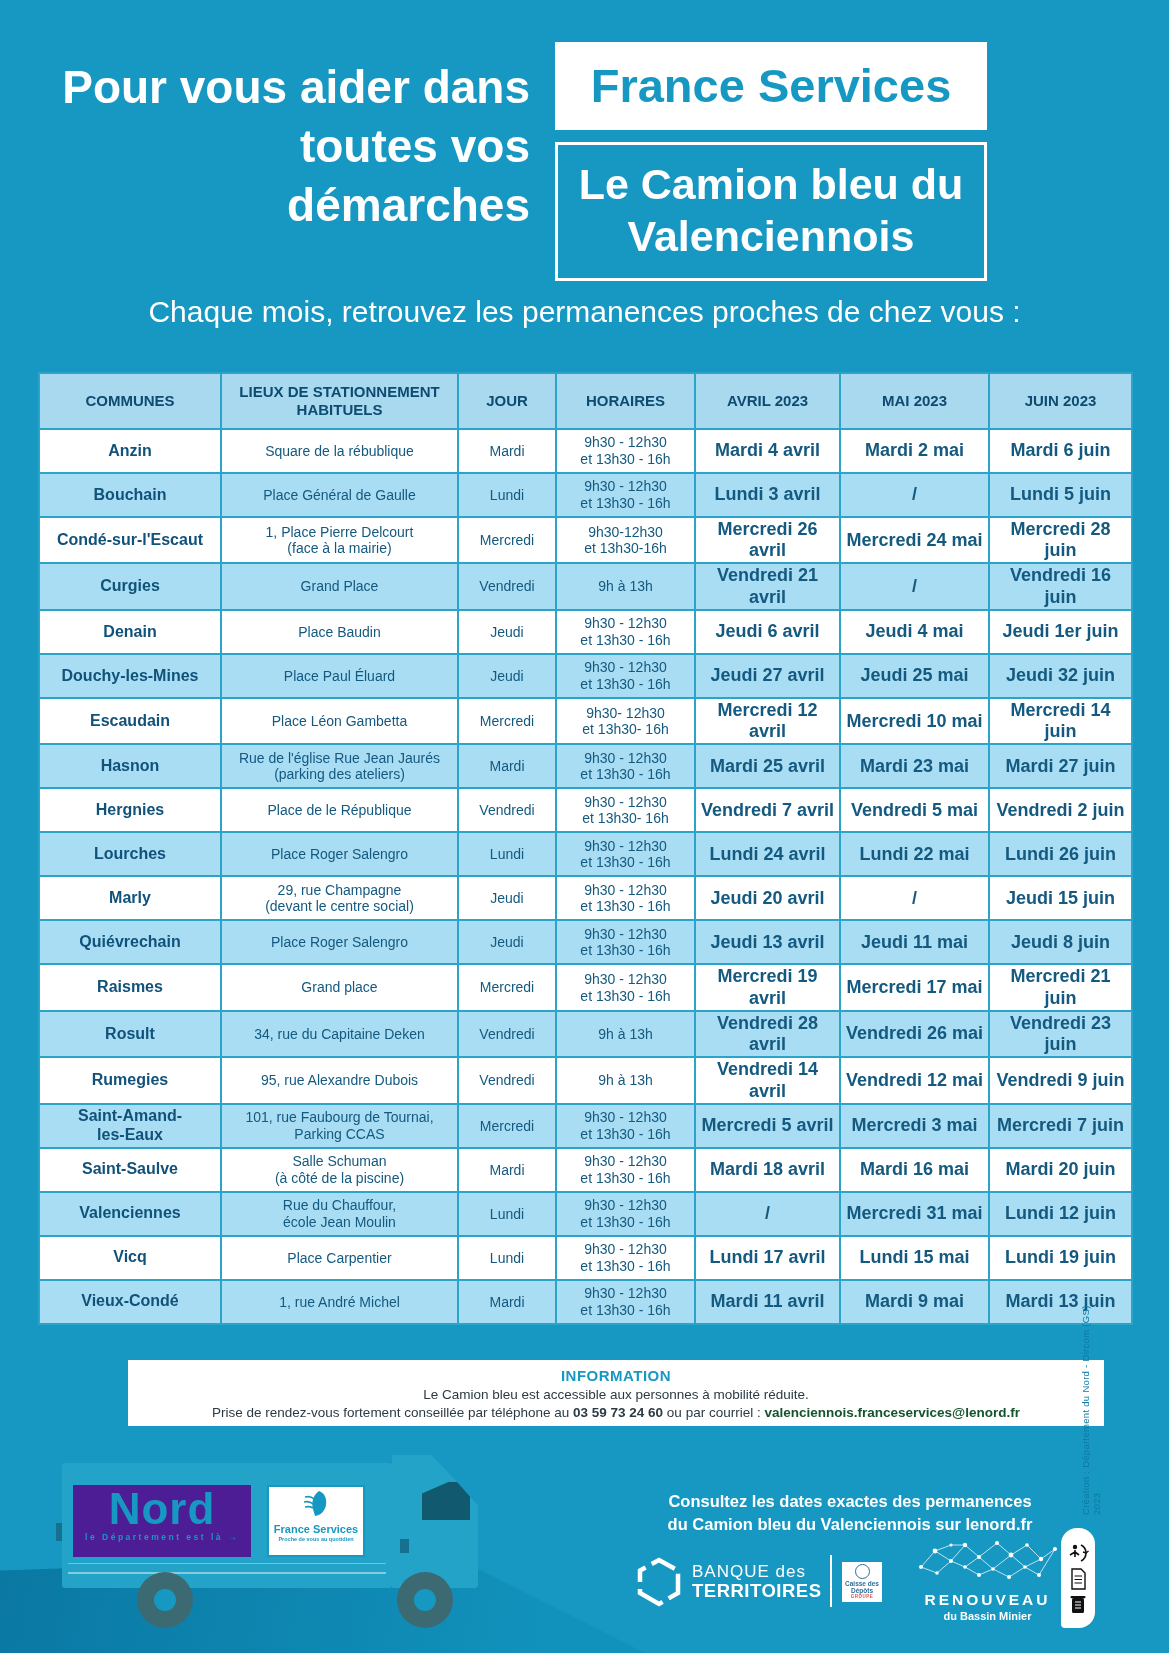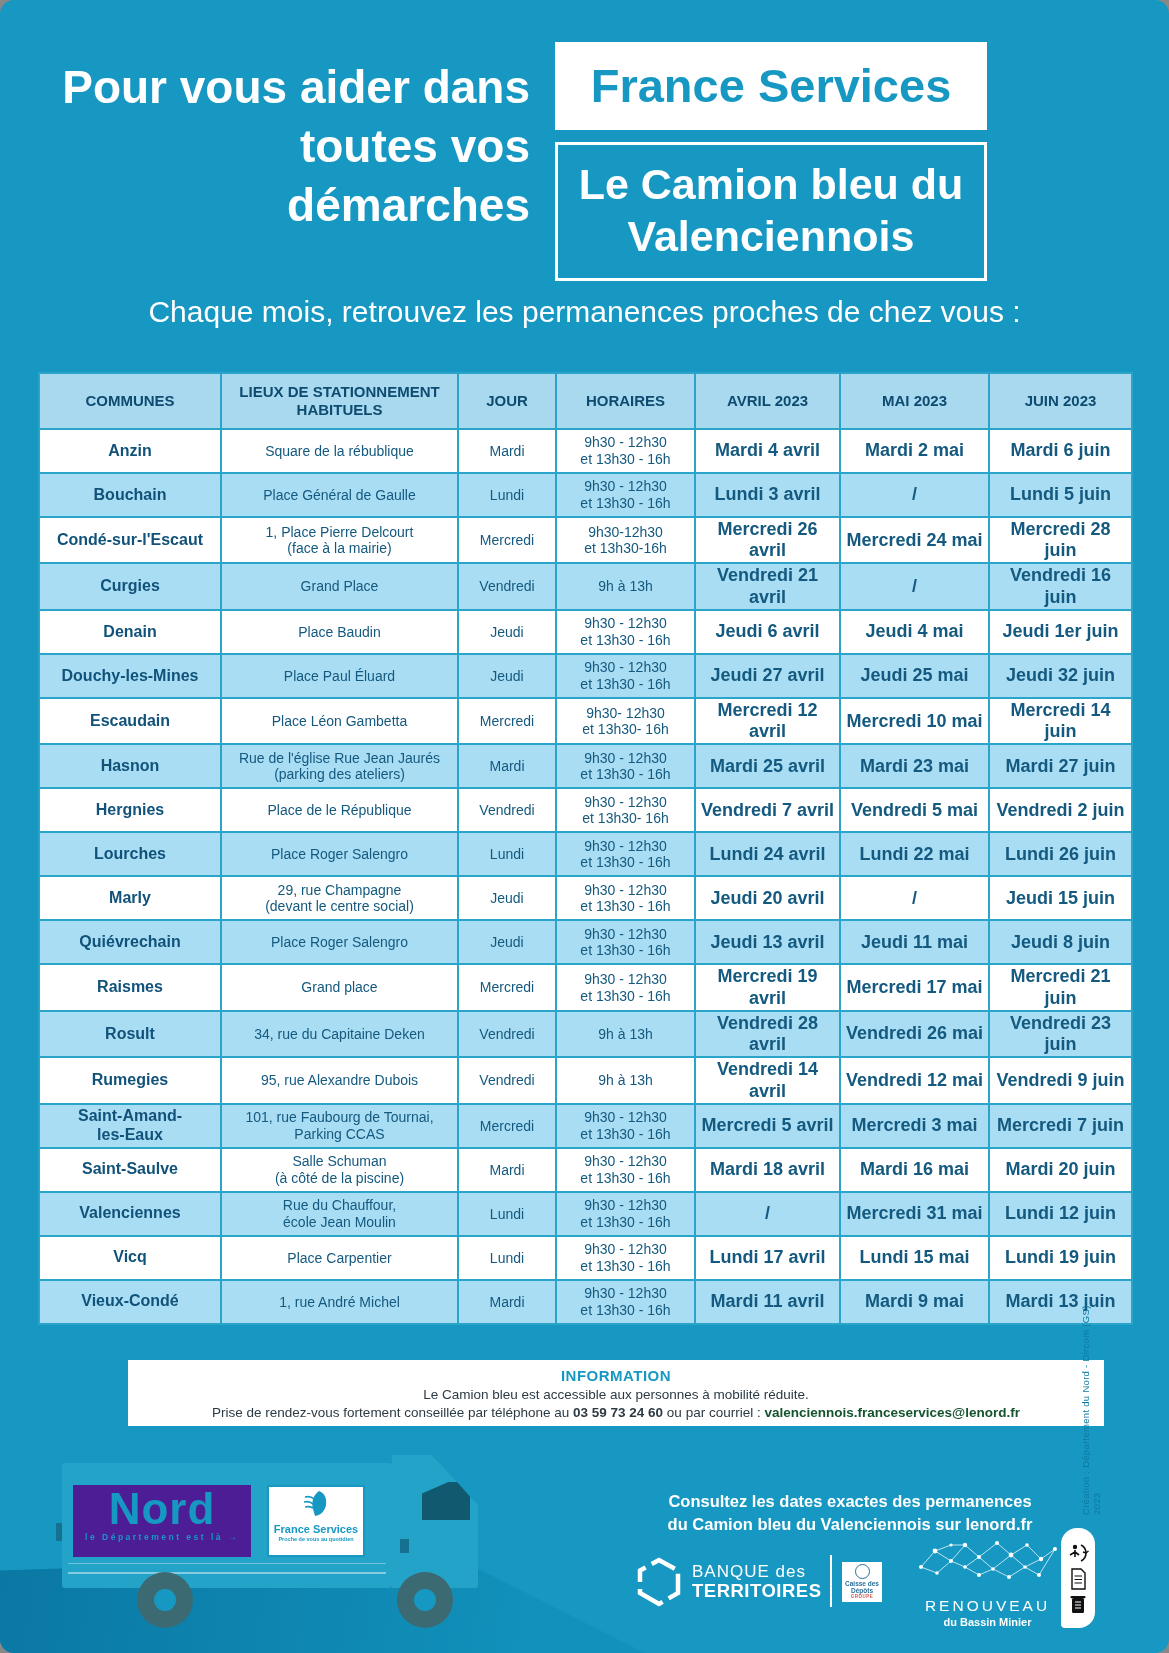--- a/index.html
+++ b/index.html
@@ -1,20 +1,19 @@
 <!DOCTYPE html>
 <html><head>
 <meta charset="utf-8">
 <style>
   html,body{margin:0;padding:0;background:#888;}
   .poster{
     position:relative;width:1169px;height:1653px;overflow:hidden;
     background:#1798c3;
     font-family:"Liberation Sans",sans-serif;
-    border-radius:14px;
     -webkit-font-smoothing:antialiased;
   }
   
   .main-title{
     position:absolute;left:60px;top:58px;width:470px;
     text-align:right;color:#fff;font-size:46px;font-weight:700;line-height:1.28;
   }
   .brand-stack{position:absolute;left:555px;top:42px;width:432px;}
   .brand-box{
     background:#fff;color:#1798c3;font-size:47px;font-weight:700;
@@ -104,21 +103,21 @@
   .bdt-l2{font-size:18.5px;font-weight:700;letter-spacing:.5px;}
   .bdt-div{position:absolute;left:200px;top:10px;height:52px;border-left:2px solid #fff;}
   .cdc{
     position:absolute;left:212px;top:17px;width:40px;height:40px;background:#fff;
     text-align:center;overflow:hidden;
   }
   .cdc-emblem{margin:2px auto 0;width:13px;height:13px;border:1.5px solid #2b6f9b;border-radius:50%;}
   .cdc-name{color:#2b6f9b;font-size:6.5px;font-weight:700;line-height:1.1;margin-top:1px;}
   .cdc-grp{color:#d9534f;font-size:4.5px;font-weight:700;letter-spacing:.5px;}
   .rbm{position:absolute;left:275px;top:-8px;width:165px;text-align:center;color:#fff;}
-  .rbm-name{font-size:15.5px;font-weight:400;letter-spacing:3px;margin-top:8px;}
+  .rbm-name{font-size:15.5px;font-weight:700;letter-spacing:3px;margin-top:2px;}
   .rbm-sub{font-size:11px;font-weight:700;margin-top:1px;}
   
   .credit{
     position:absolute;left:1080px;top:1280px;height:235px;
     writing-mode:vertical-rl;transform:rotate(180deg);
     color:#0c79a2;font-size:9.5px;letter-spacing:.3px;
   }
   .recycle-pill{
     position:absolute;left:1061px;top:1528px;width:34px;height:100px;
     background:#fff;border-radius:16px 16px 16px 4px;

